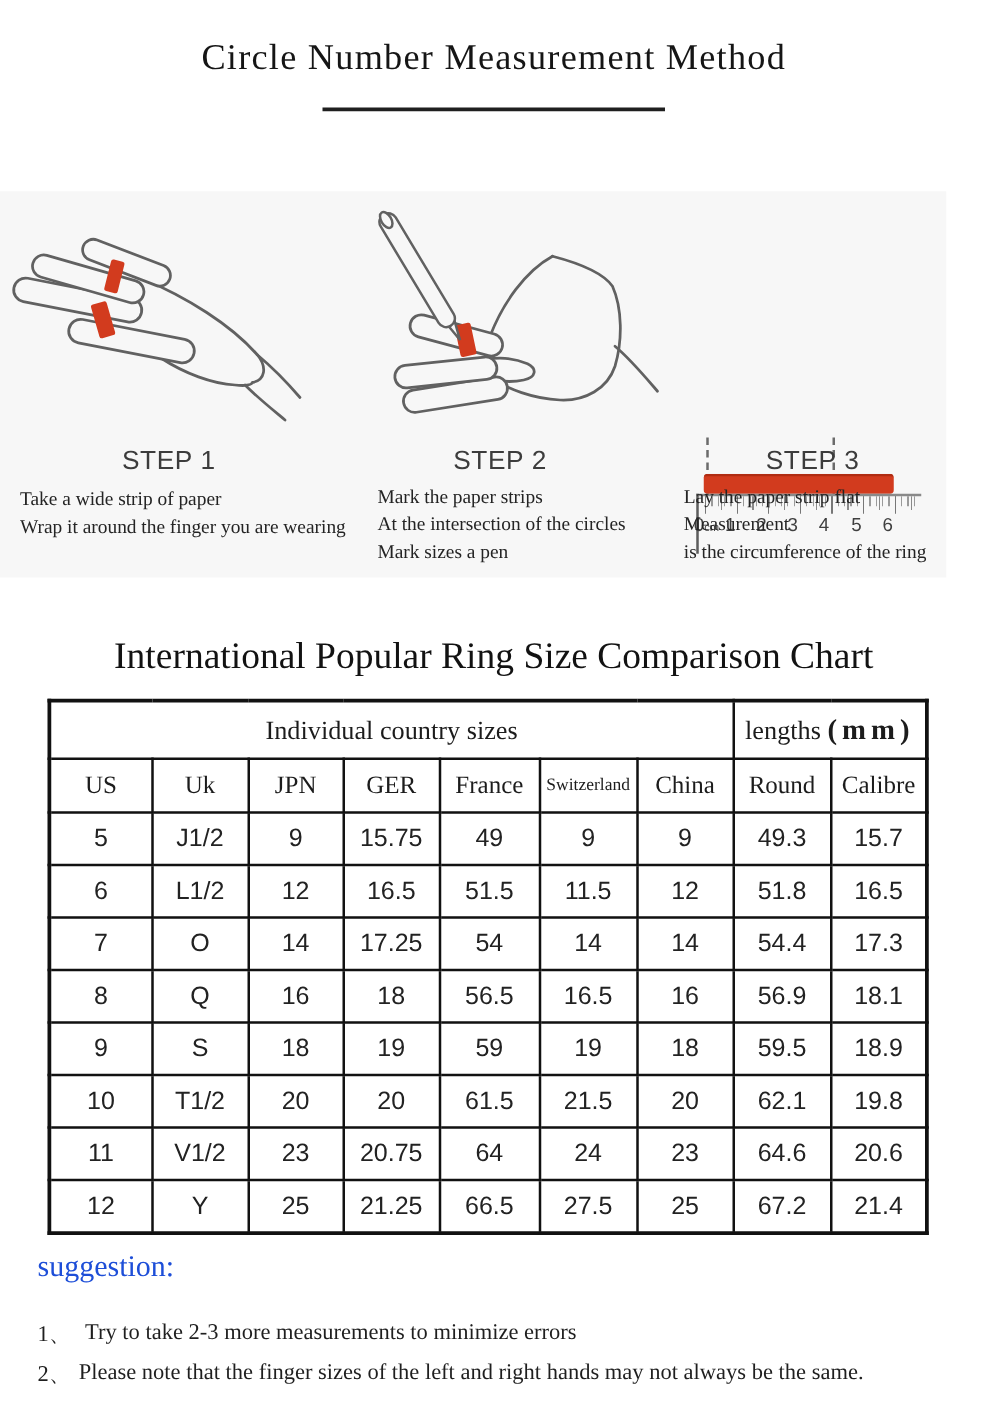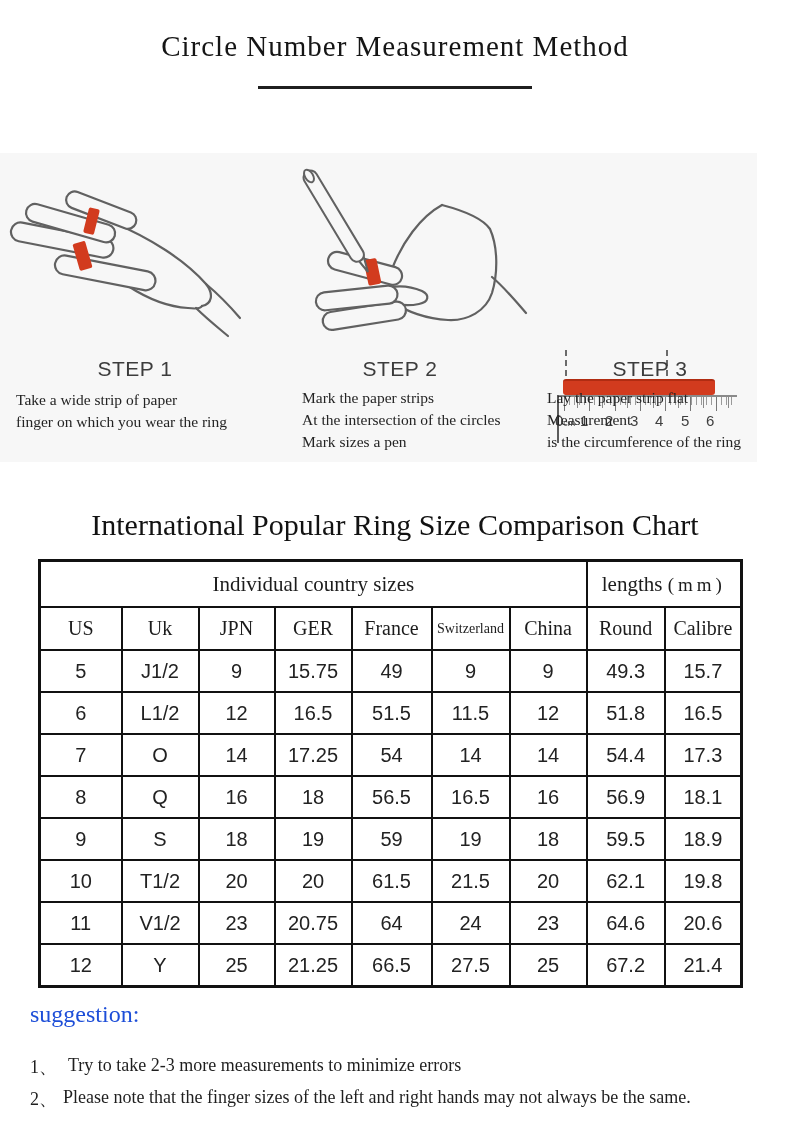--- a/index.html
+++ b/index.html
@@ -61,21 +61,21 @@
     position:absolute;left:38px;top:559px;width:702px;
     border-collapse:collapse;table-layout:fixed;background:#fff;
   }
   table.size-chart th,table.size-chart td{
     border:2px solid #111;text-align:center;vertical-align:middle;
     font-weight:normal;padding:0;overflow:hidden;
   }
   table.size-chart{border:3px solid #111;}
   tr.group-row th{height:44px;font-size:21px;}
   th.lengths-cell{text-align:left;padding-left:8px;font-size:20px;}
-  th.lengths-cell .unit{letter-spacing:4px;font-size:19px;}
+  th.lengths-cell .unit{letter-spacing:4px;font-size:23px;font-weight:bold;}
   tr.col-row th{height:41px;font-size:20px;}
   tr.col-row th.small{font-size:14px;}
   tr.data-row td{
     height:40px;font-family:"Liberation Sans", sans-serif;font-size:20px;color:#222;
   }
 
   
   .sugg-heading{top:1001px;left:30px;font-size:24px;color:#1d4ed8;}
   .sugg-item{left:30px;width:740px;display:flex;font-size:18px;color:#1f1f1f;}
   .sugg-item .marker{width:33px;flex:0 0 33px;}
@@ -149,21 +149,21 @@
     <span class="ruler-num" style="left:136px;">5</span>
     <span class="ruler-num" style="left:161px;">6</span>
   </div>
 
   <div class="abs step-heading" style="left:0;top:204px;width:270px;">STEP 1</div>
   <div class="abs step-heading" style="left:285px;top:204px;width:230px;">STEP 2</div>
   <div class="abs step-heading" style="left:530px;top:204px;width:240px;">STEP 3</div>
 
   <div class="abs step-text" style="left:16px;top:236px;">
     <div>Take a wide strip of paper</div>
-    <div>finger on which you wear the ring</div>
+    <div>Wrap it around the finger you are wearing</div>
   </div>
   <div class="abs step-text" style="left:302px;top:234px;">
     <div>Mark the paper strips</div>
     <div>At the intersection of the circles</div>
     <div>Mark sizes a pen</div>
   </div>
   <div class="abs step-text" style="left:547px;top:234px;">
     <div>Lay the paper strip flat</div>
     <div>Measurement</div>
     <div>is the circumference of the ring</div>

